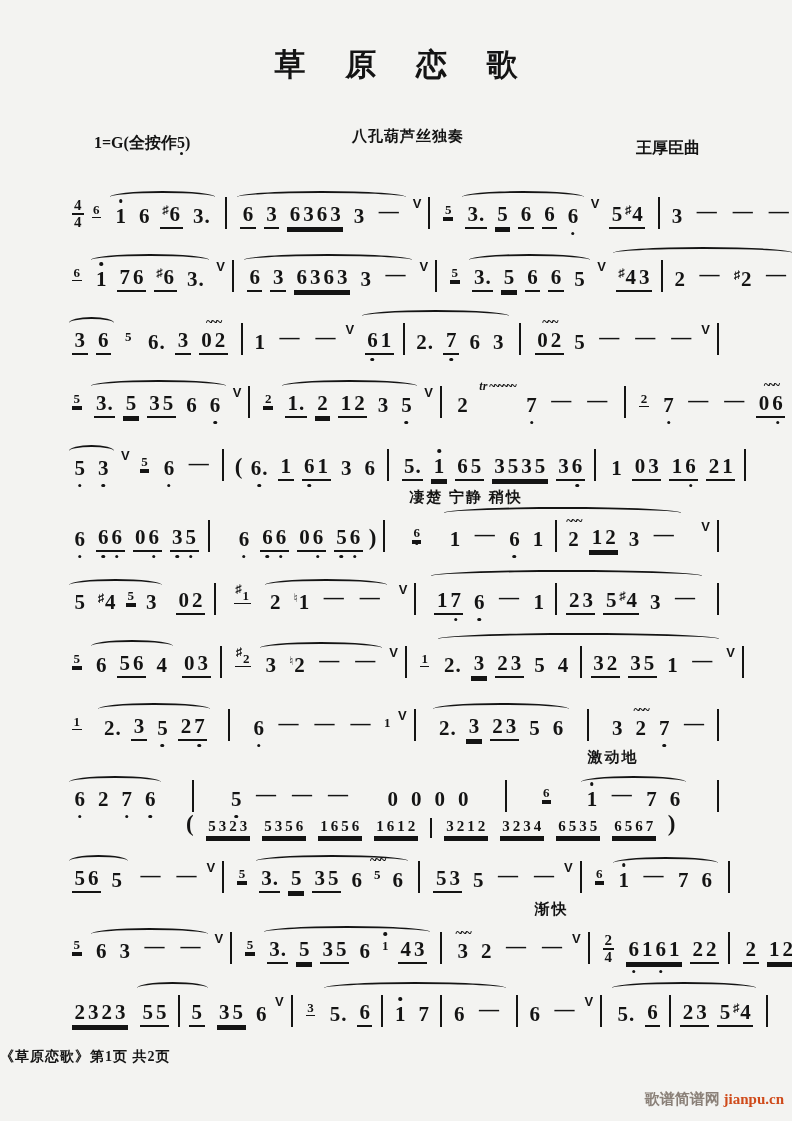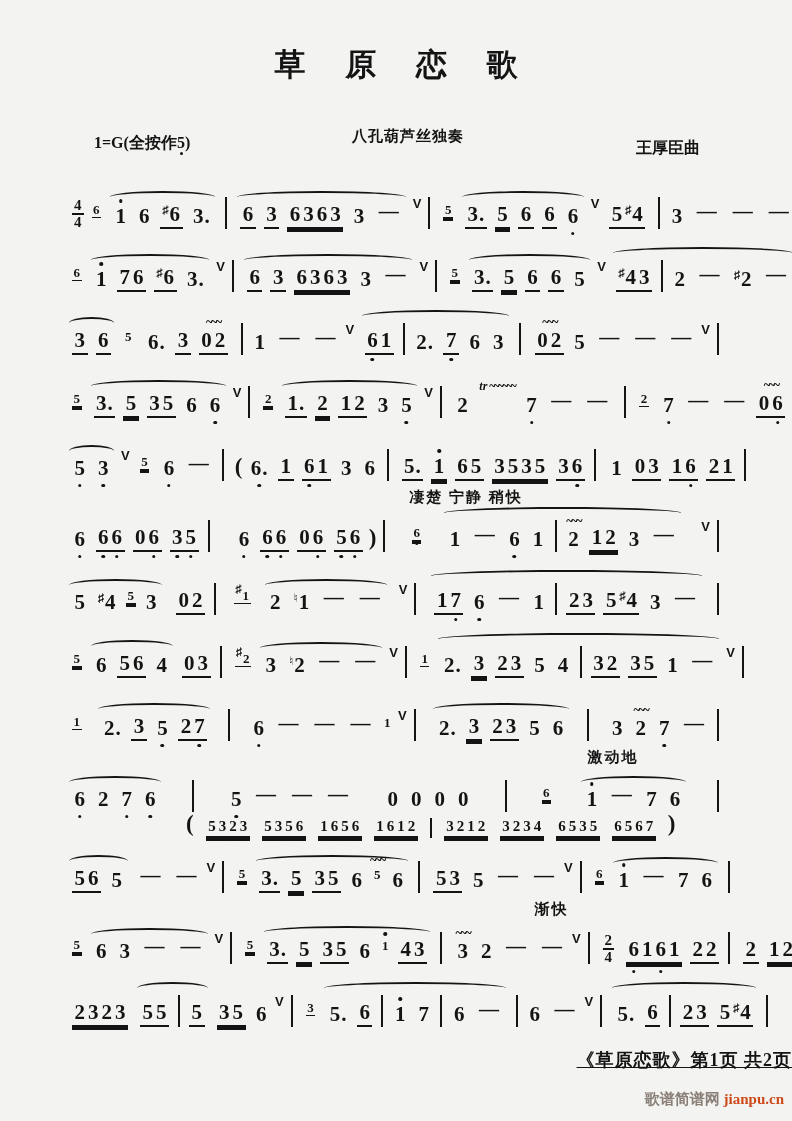--- a/index.html
+++ b/index.html
@@ -63,22 +63,22 @@
   .ts .num{border-bottom:2px solid #141414;padding:0 2px;}
   .trill{position:relative;font-size:12px;font-weight:bold;margin:8px 5px;
     transform:translateY(-16px);white-space:nowrap;}
   .trill i{font-style:italic;margin-right:2px;}
   .trill .trw{letter-spacing:-2px;}
   .sub .note{font-size:15px;}
   .sub .tok{margin:0 6px;}
   .sub .bar{height:20px;}
   .sub .unit .db{bottom:-7px;}
   
-  .footer{position:absolute;top:1048px;left:0;width:100%;text-align:right;
-    font-size:18px;font-weight:bold;letter-spacing:1px;text-decoration:underline;}
+  .footer{position:absolute;top:1048px;left:0;width:100%;text-align:left;
+    font-size:14px;font-weight:bold;letter-spacing:1px;}
   .watermark{position:absolute;right:8px;top:1090px;font-size:15px;font-weight:bold;}
   .wm-site{color:#8a8078;padding-left:12px;}
   .wm-domain{color:#cf4a1a;}
 </style>
 </head>
 <body>
 
 <div class="page">
   <div class="title">草 原 恋 歌</div>
   <div class="subtitle">八孔葫芦丝独奏</div>

